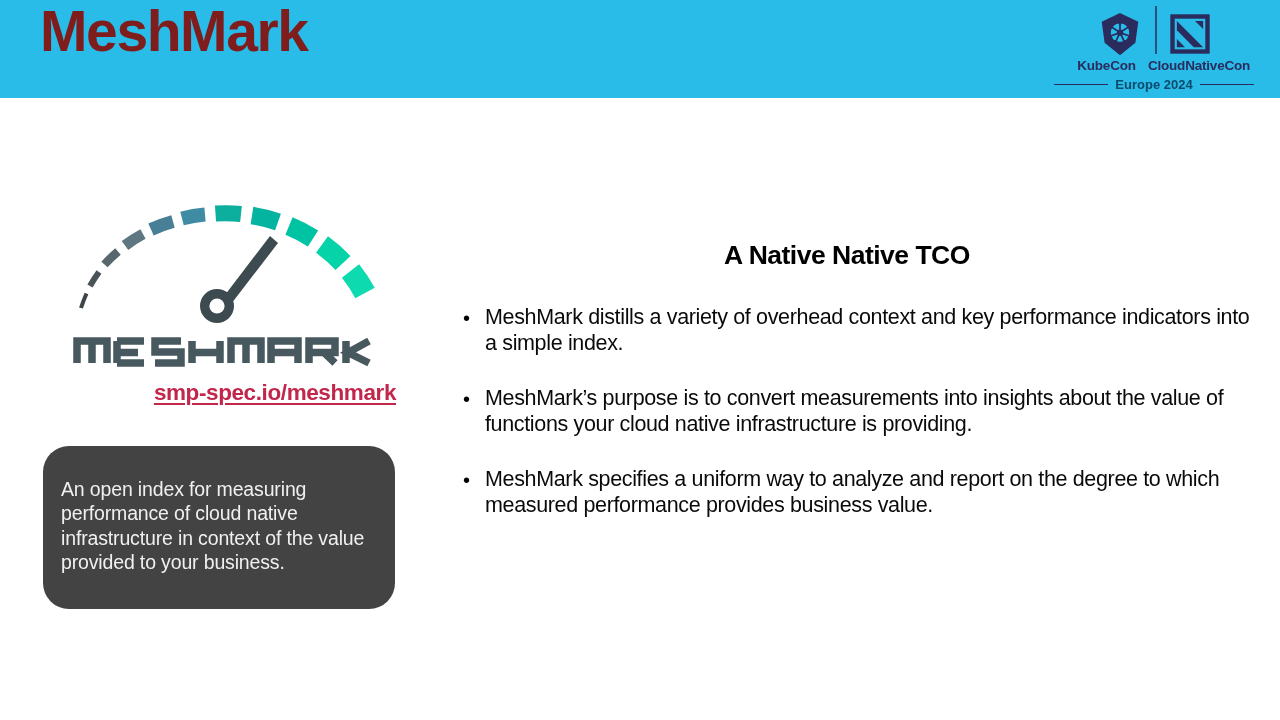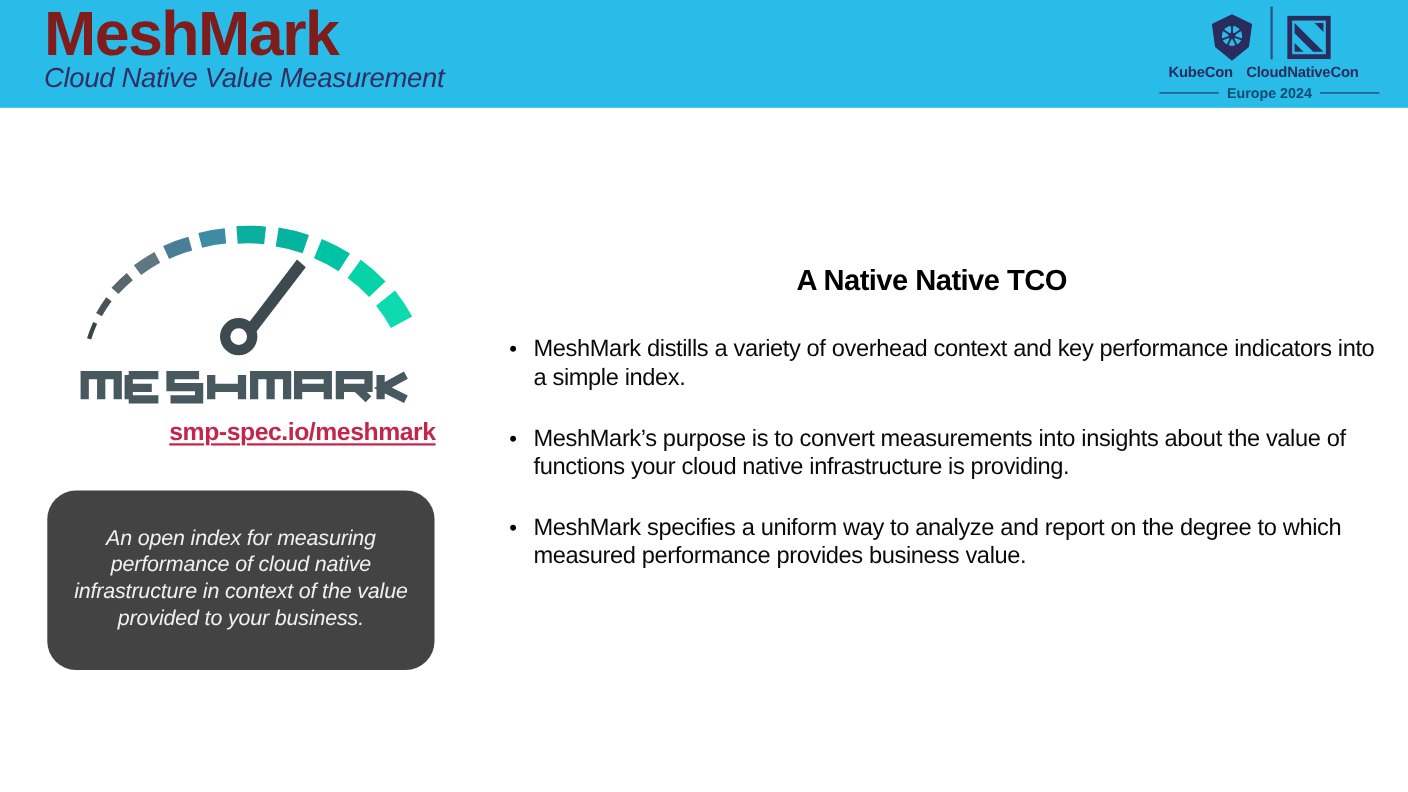--- a/index.html
+++ b/index.html
@@ -39,21 +39,21 @@
     height:50px;
   }
   .conf-col { display:flex; flex-direction:column; align-items:center; }
   #kube-icon { width:44px; height:44px; display:block; }
   #cncf-icon { width:40px; height:40px; display:block; margin-bottom:2px; }
   #conf-divider {
     width:2px; height:48px; background:#2b2c5e; opacity:.75;
     margin:0 13px 0 13px; align-self:flex-start;
   }
   #conf-names {
-    display:flex; align-items:baseline; justify-content:flex-start;
+    display:flex; align-items:baseline; justify-content:flex-end;
     margin-top:2px;
   }
   #kube-label, #cncf-label {
     font-size:13.5px; font-weight:bold; color:#2b2c5e; letter-spacing:-0.2px;
   }
   #kube-label { width:75px; text-align:center; }
   #cncf-label { width:110px; text-align:center; }
   #conf-year-row {
     display:flex; align-items:center; justify-content:center;
     margin-top:4px; gap:7px;
@@ -80,22 +80,22 @@
     letter-spacing:-0.4px;
   }
 
   #callout {
     position:absolute; left:43px; top:446px; width:352px; height:163px;
     background:#434343; border-radius:26px;
     display:flex; align-items:center; justify-content:center;
     padding:6px 18px 10px 18px;
   }
   #callout-text {
-    font-size:19.5px; font-style:italic; color:#f0f0f0;
-    line-height:24.5px; text-align:center; letter-spacing:-0.15px;
+    font-size:19.5px; color:#f0f0f0;
+    line-height:24.5px; letter-spacing:-0.15px;
   }
 
   
   #content-heading {
     position:absolute; left:452px; top:240px; width:790px;
     text-align:center;
     font-size:26.5px; font-weight:bold; color:#000000;
     letter-spacing:-0.5px;
   }
 
@@ -119,21 +119,20 @@
     letter-spacing:-0.35px;
   }
 </style>
 </head>
 <body>
 
 <div id="banner">
 
   <div id="brand-block">
     <div id="brand-title">MeshMark</div>
-    <div id="brand-subtitle">Cloud Native Value Measurement</div>
   </div>
 
   <div id="conf-logo">
 
     <div id="conf-marks">
       <div class="conf-col">
         <svg id="kube-icon" viewBox="0 0 64 64">
           <path d="M32 3 L57 15 L53 44 L32 61 L11 44 L7 15 Z" fill="#2b2c5e"></path>
           <circle cx="32" cy="30" r="13.5" fill="#29bce8"></circle>
           <circle cx="32" cy="30" r="4.6" fill="#2b2c5e"></circle>

